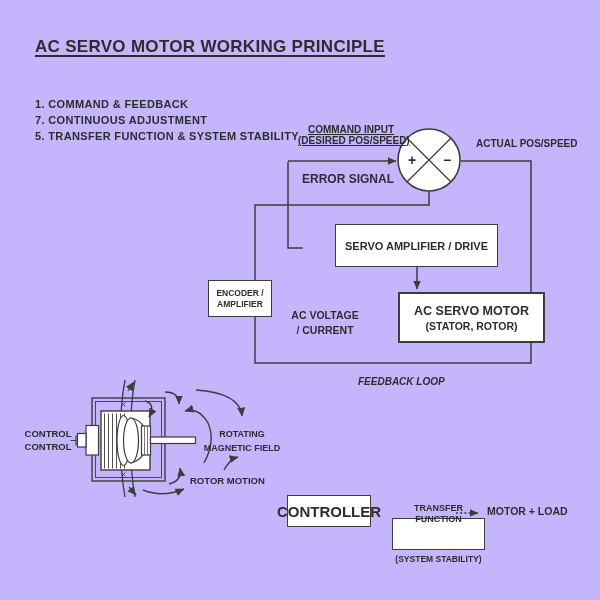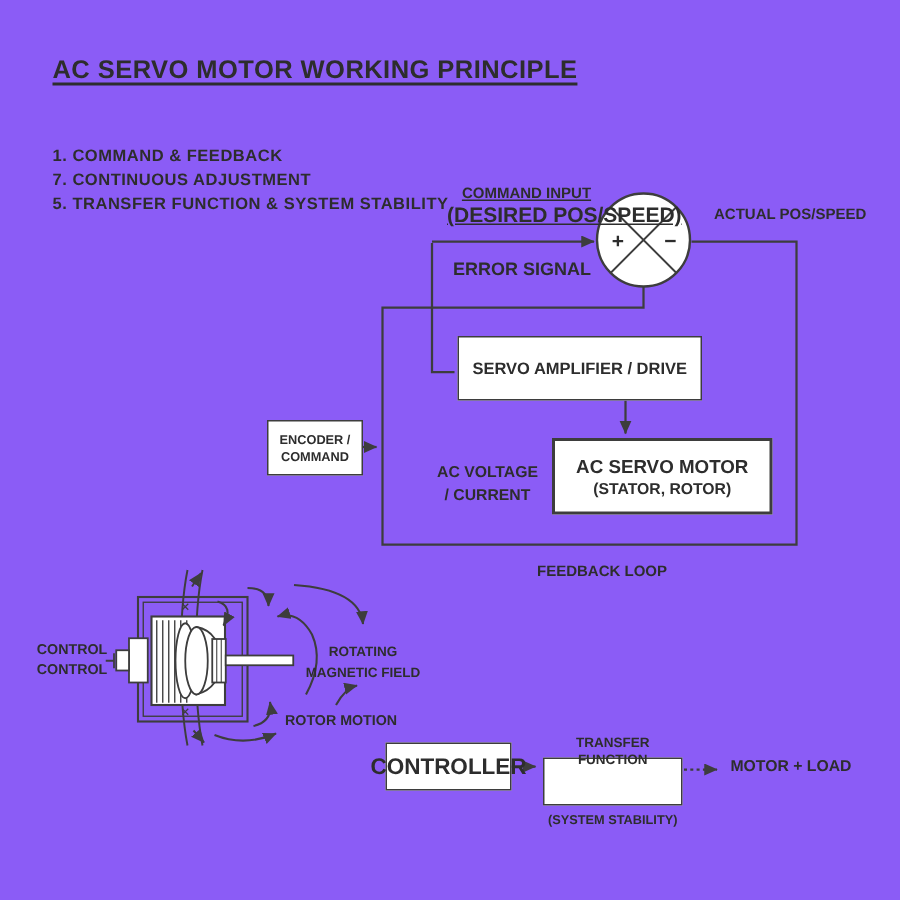--- a/index.html
+++ b/index.html
@@ -1,24 +1,24 @@
 <!DOCTYPE html>
 <html><head>
 <meta charset="utf-8">
 <style>
   html,body{margin:0;padding:0;background:#ffffff;}
-  #stage{position:relative;width:600px;height:600px;background:#8b5cf6;overflow:hidden;
+  #stage{position:relative;width:600px;height:600px;background:#c4b5fd;overflow:hidden;
          font-family:"Liberation Sans","DejaVu Sans",sans-serif;color:#2d2d2d;}
   #linework{position:absolute;left:0;top:0;width:600px;height:600px;z-index:1;}
   .abs{position:absolute;z-index:2;}
   .lbl{font-weight:bold;color:#2d2d2d;white-space:nowrap;}
   .ctr{text-align:center;}
   .box{position:absolute;z-index:2;box-sizing:border-box;background:#ffffff;border:1.5px solid #3d3d3d;
        display:flex;flex-direction:column;align-items:center;justify-content:center;
-       font-weight:bold;color:#2d2d2d;text-align:center;}
+       font-weight:bold;color:#2d2d2d;text-align:center;margin-left:30px;}
   #title{font-size:17px;font-weight:bold;letter-spacing:.3px;text-decoration:underline;
          text-decoration-thickness:2px;text-underline-offset:3px;}
   .list-item{font-size:11px;font-weight:bold;letter-spacing:.35px;line-height:16px;white-space:nowrap;}
   .sign{position:absolute;z-index:2;font-weight:600;font-size:14px;color:#2d2d2d;
         transform:translate(-50%,-50%);}
 </style>
 </head>
 <body>
 
 <div id="stage">
@@ -104,67 +104,67 @@
   </div>
 
   <div class="abs" style="left:35px;top:96px;">
     <div class="list-item">1. COMMAND &amp; FEEDBACK</div>
     <div class="list-item">7. CONTINUOUS ADJUSTMENT</div>
     <div class="list-item">5. TRANSFER FUNCTION &amp; SYSTEM STABILITY</div>
   </div>
 
   <div class="abs ctr" style="left:298px;top:124px;width:106px;text-decoration:underline;">
     <div class="lbl" style="font-size:10px;">COMMAND INPUT</div>
-    <div class="lbl" style="font-size:14px;text-align:right;">(DESIRED POS/SPEED)</div>
+    <div class="lbl" style="font-size:10px;text-align:right;">(DESIRED POS/SPEED)</div>
   </div>
 
   <div class="abs lbl" style="left:302px;top:172px;font-size:12px;">ERROR SIGNAL</div>
 
   <div class="abs lbl" style="left:476px;top:138px;font-size:10px;">ACTUAL POS/SPEED</div>
 
   <span class="sign" style="left:412px;top:160px;">+</span>
   <span class="sign" style="left:447px;top:160px;">−</span>
 
   <div class="box" style="left:178px;top:280px;width:64px;height:37px;font-size:8.5px;line-height:11px;">
     <div>ENCODER /</div>
-    <div>COMMAND</div>
+    <div>AMPLIFIER</div>
   </div>
 
   <div class="box" style="left:305px;top:224px;width:163px;height:43px;font-size:11px;">
     <div>SERVO AMPLIFIER / DRIVE</div>
   </div>
 
   <div class="abs ctr" style="left:288px;top:308px;width:74px;">
     <div class="lbl" style="font-size:10.5px;line-height:15px;">AC VOLTAGE</div>
     <div class="lbl" style="font-size:10.5px;line-height:15px;">/ CURRENT</div>
   </div>
 
   <div class="box" style="left:368px;top:292px;width:147px;height:51px;border-width:2px;">
     <div style="font-size:12.5px;line-height:16px;">AC SERVO MOTOR</div>
     <div style="font-size:10.5px;line-height:14px;text-align:right;">(STATOR, ROTOR)</div>
   </div>
 
-  <div class="abs lbl" style="left:358px;top:376px;font-size:10px;">FEEDBACK LOOP</div>
+  <div class="abs lbl" style="left:358px;top:376px;font-size:10px;font-style:italic;">FEEDBACK LOOP</div>
 
   <div class="abs ctr" style="left:22px;top:427px;width:52px;">
     <div class="lbl" style="font-size:9.5px;line-height:13px;">CONTROL</div>
     <div class="lbl" style="font-size:9.5px;line-height:13px;">CONTROL</div>
   </div>
 
   <div class="abs ctr" style="left:202px;top:428px;width:80px;">
     <div class="lbl" style="font-size:9px;line-height:13.5px;">ROTATING</div>
     <div class="lbl" style="font-size:9px;line-height:13.5px;">MAGNETIC FIELD</div>
   </div>
 
   <div class="abs lbl" style="left:190px;top:475px;font-size:9.5px;">ROTOR MOTION</div>
 
   <div class="box" style="left:257px;top:495px;width:84px;height:32px;font-size:15px;">
     <div>CONTROLLER</div>
   </div>
 
-  <div class="box" style="left:362px;top:505px;width:93px;height:32px;font-size:9px;line-height:11px;gap:29px;">
+  <div class="box" style="left:362px;top:518px;width:93px;height:32px;font-size:9px;line-height:11px;gap:29px;">
     <div>TRANSFER FUNCTION</div>
     <div style="font-size:8.5px;">(SYSTEM STABILITY)</div>
   </div>
 
   <div class="abs lbl" style="left:487px;top:505px;font-size:10.5px;">MOTOR + LOAD</div>
 
 </div>
 
 </body></html>

